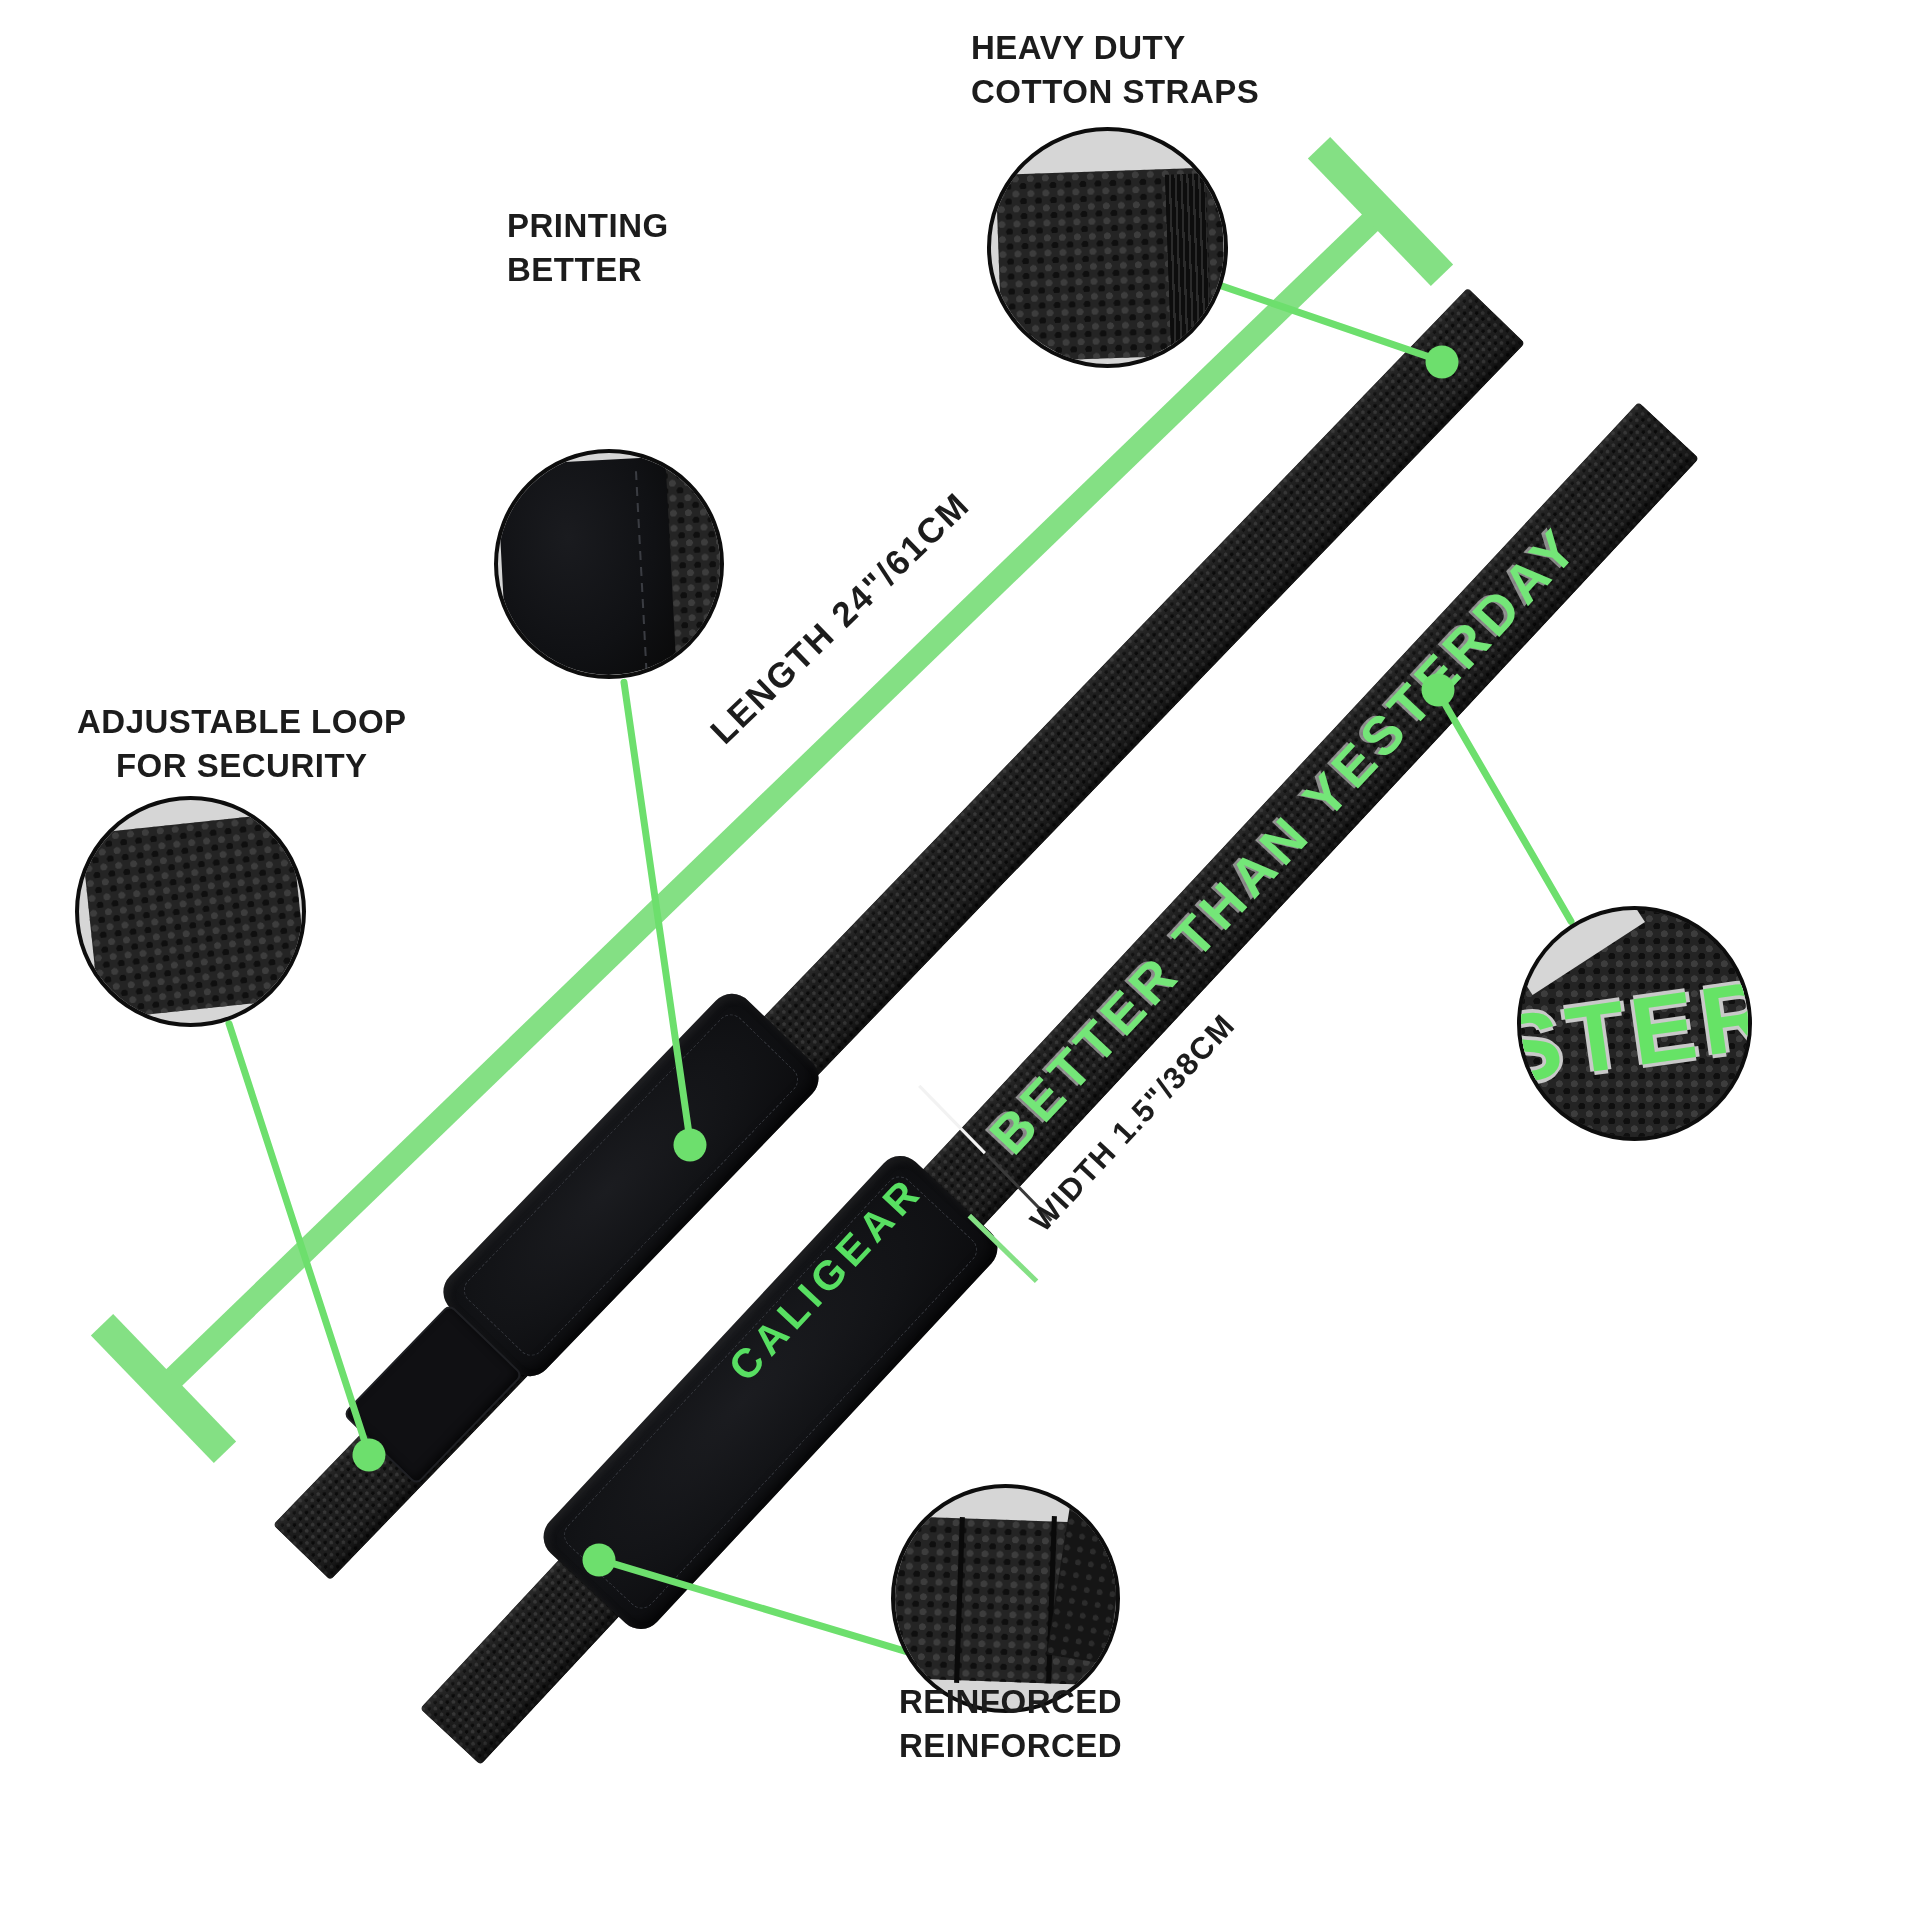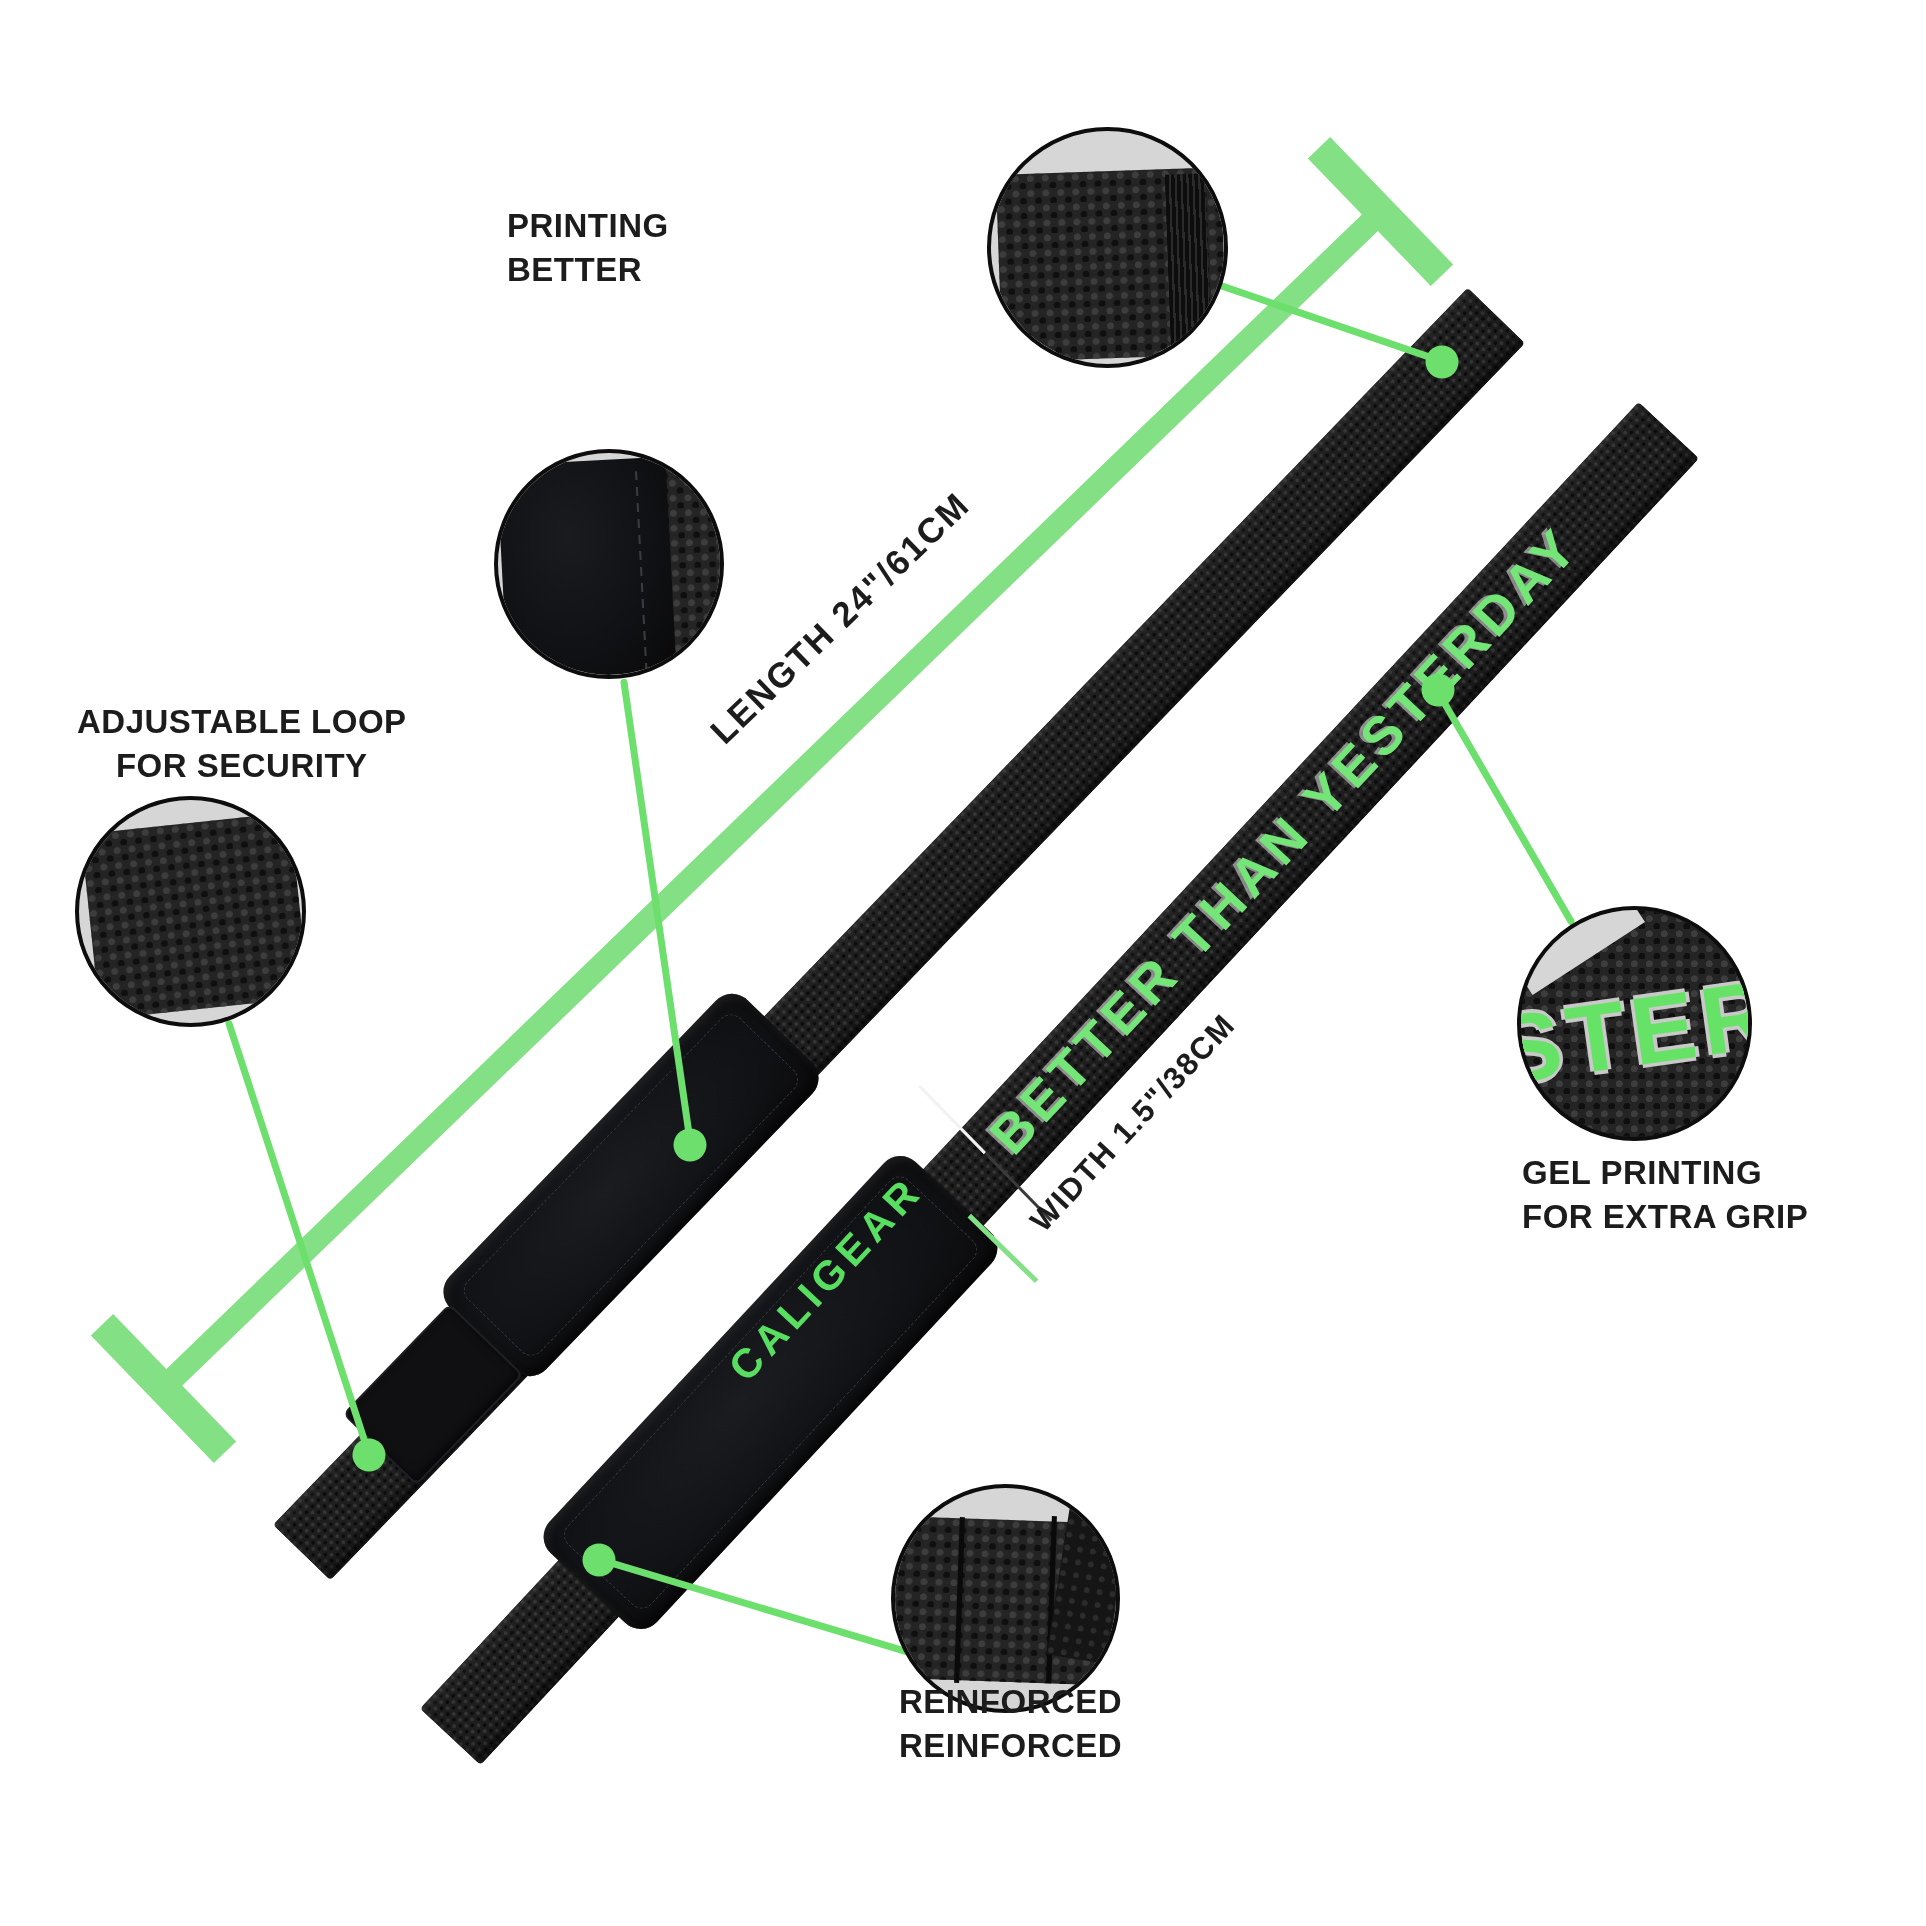--- a/index.html
+++ b/index.html
@@ -174,32 +174,32 @@
     <div class="abs seam2"></div>
     <div class="abs fold"></div>
   </div>
 
   <div class="abs inset" id="c-gel">
     <div class="abs weave-coarse gelweave"></div>
     <div class="abs wedge"></div>
     <div class="abs geltext">STER</div>
   </div>
 
+  <div class="abs label" id="lbl-heavy">
+    <span style="display:block">HEAVY DUTY</span>
+    <span style="display:block">COTTON STRAPS</span>
+  </div>
   <div class="abs label" id="lbl-neo">
     <span style="display:block">PRINTING</span>
     <span style="display:block">BETTER</span>
   </div>
   <div class="abs label" id="lbl-adj">
     <span style="display:block">ADJUSTABLE LOOP</span>
     <span style="display:block">FOR SECURITY</span>
   </div>
-  <div class="abs label" id="lbl-gel">
-    <span style="display:block">GEL PRINTING</span>
-    <span style="display:block">FOR EXTRA GRIP</span>
-  </div>
   <div class="abs label" id="lbl-reinf">
     <span style="display:block">REINFORCED</span>
     <span style="display:block">REINFORCED</span>
   </div>
 
   <div class="abs dim" id="dim-length">LENGTH 24"/61CM</div>
   <div class="abs dim" id="dim-width">WIDTH 1.5"/38CM</div>
 
 </div>
 

